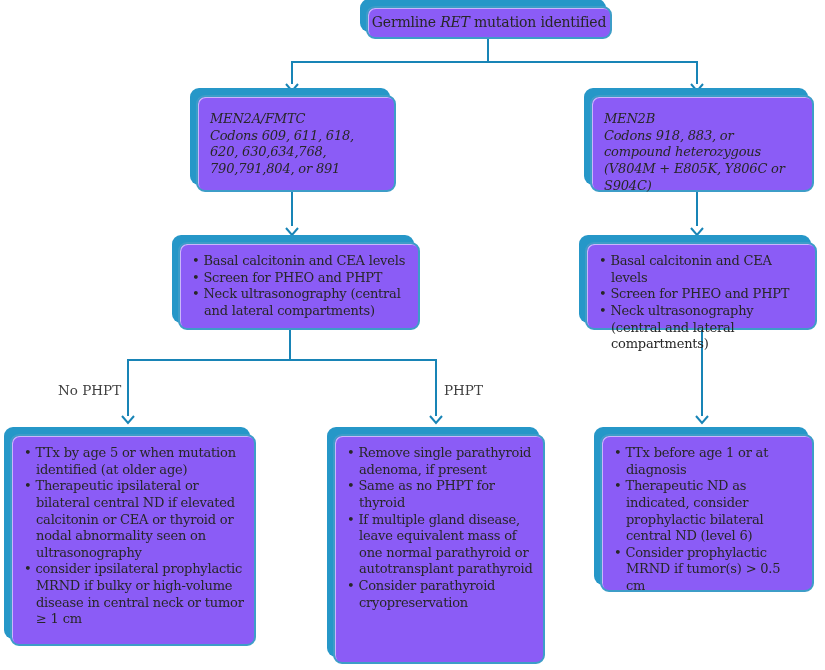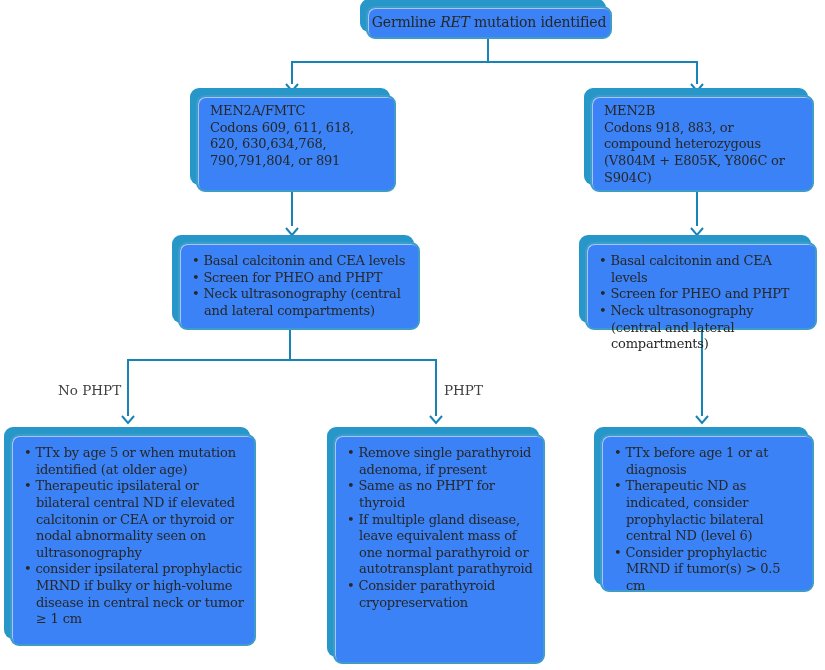--- a/index.html
+++ b/index.html
@@ -3,28 +3,28 @@
 <meta charset="utf-8">
 <style>
   html,body{margin:0;padding:0;background:#ffffff;}
   *{box-sizing:border-box;}
   #canvas{
     position:relative;width:825px;height:670px;background:#ffffff;
     font-family:"DejaVu Serif",serif;color:#272727;overflow:hidden;
   }
   .box{
     position:absolute;
-    background:#3b82f6;
+    background:#8b5cf6;
     border:2px solid #3d9dc8;
     border-radius:9px;
     box-shadow:-6px -7px 0 0 #2697c8, inset 1px 1px 0 rgba(255,255,255,.55);
     font-size:13px;line-height:1.28;letter-spacing:-0.2px;
   }
   .box.center{display:flex;align-items:center;justify-content:center;font-size:14px;}
-  .pad{padding:6px 12px;}
+  .pad{padding:14px 12px;font-style:italic;}
   .bullets{margin:0;padding:9px 10px 9px 12px;list-style:none;}
   .bullets li{padding-left:12px;text-indent:-12px;}
   .bullets li::before{content:"\2022\00A0";}
   .line{position:absolute;background:#1884b6;}
   .arrow{position:absolute;width:16px;height:11px;}
   .flabel{position:absolute;font-size:13.5px;color:#404040;white-space:nowrap;}
   .gene{font-style:italic;}
 </style>
 </head>
 <body>

